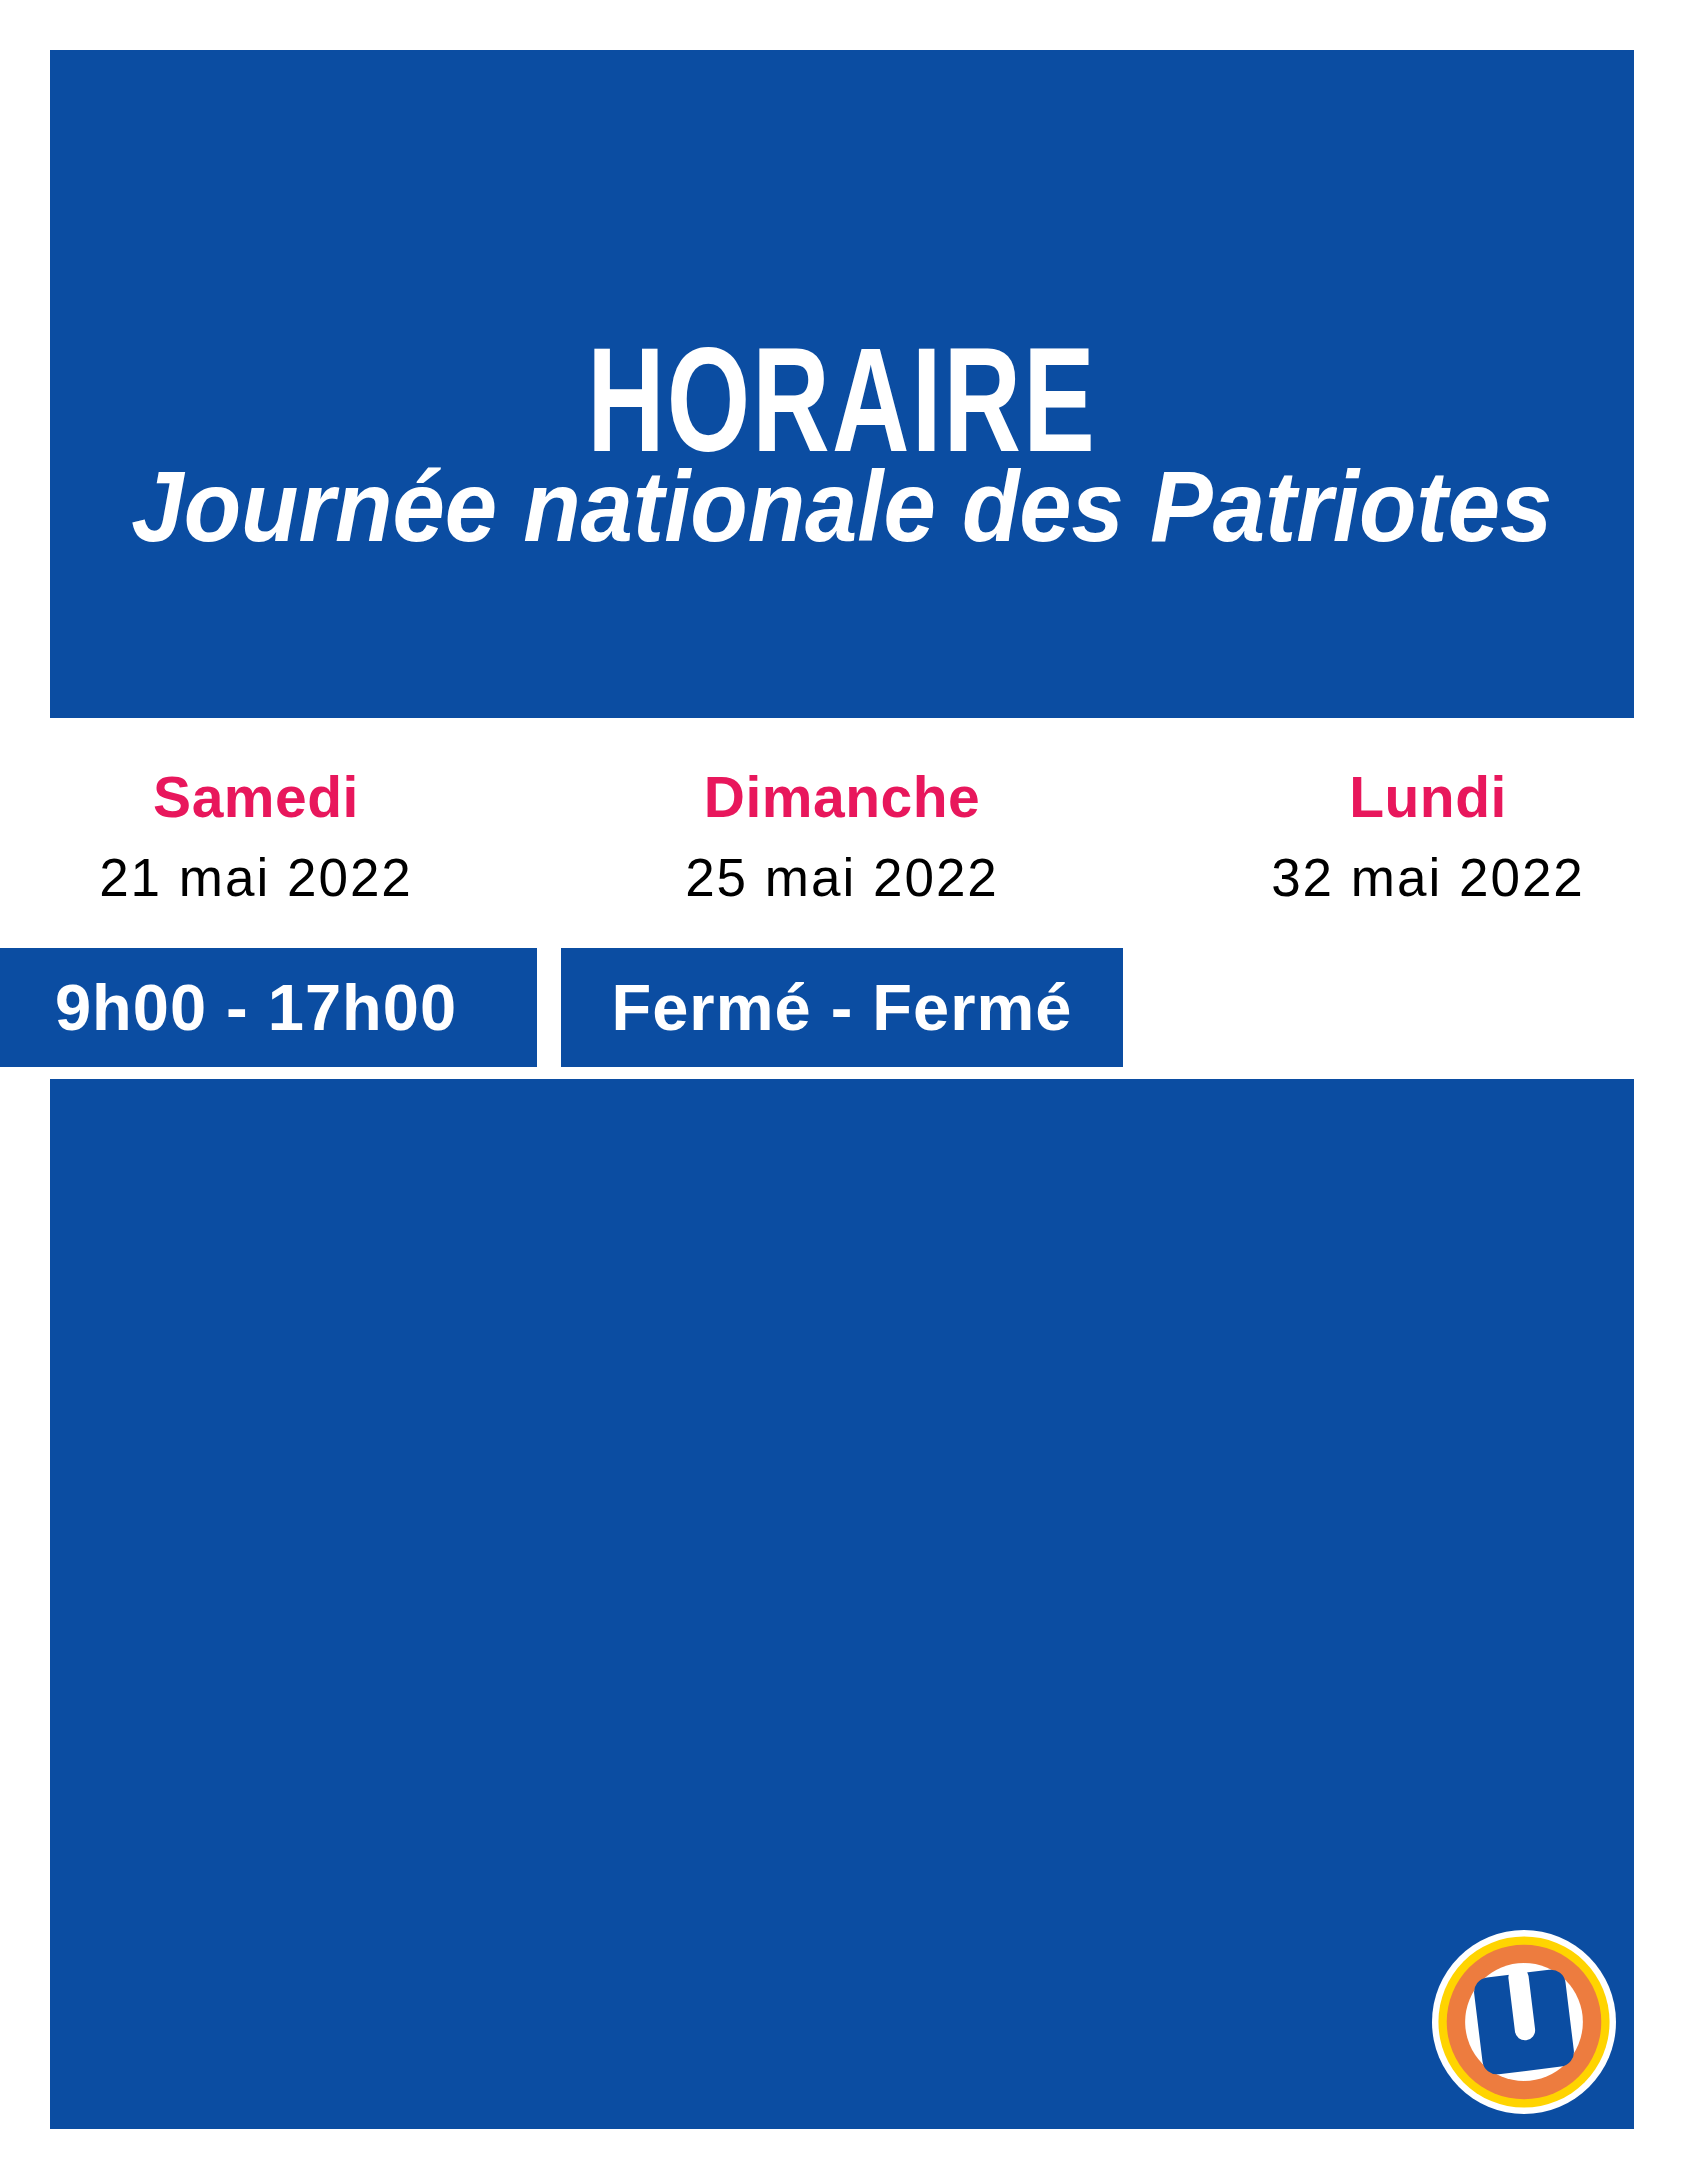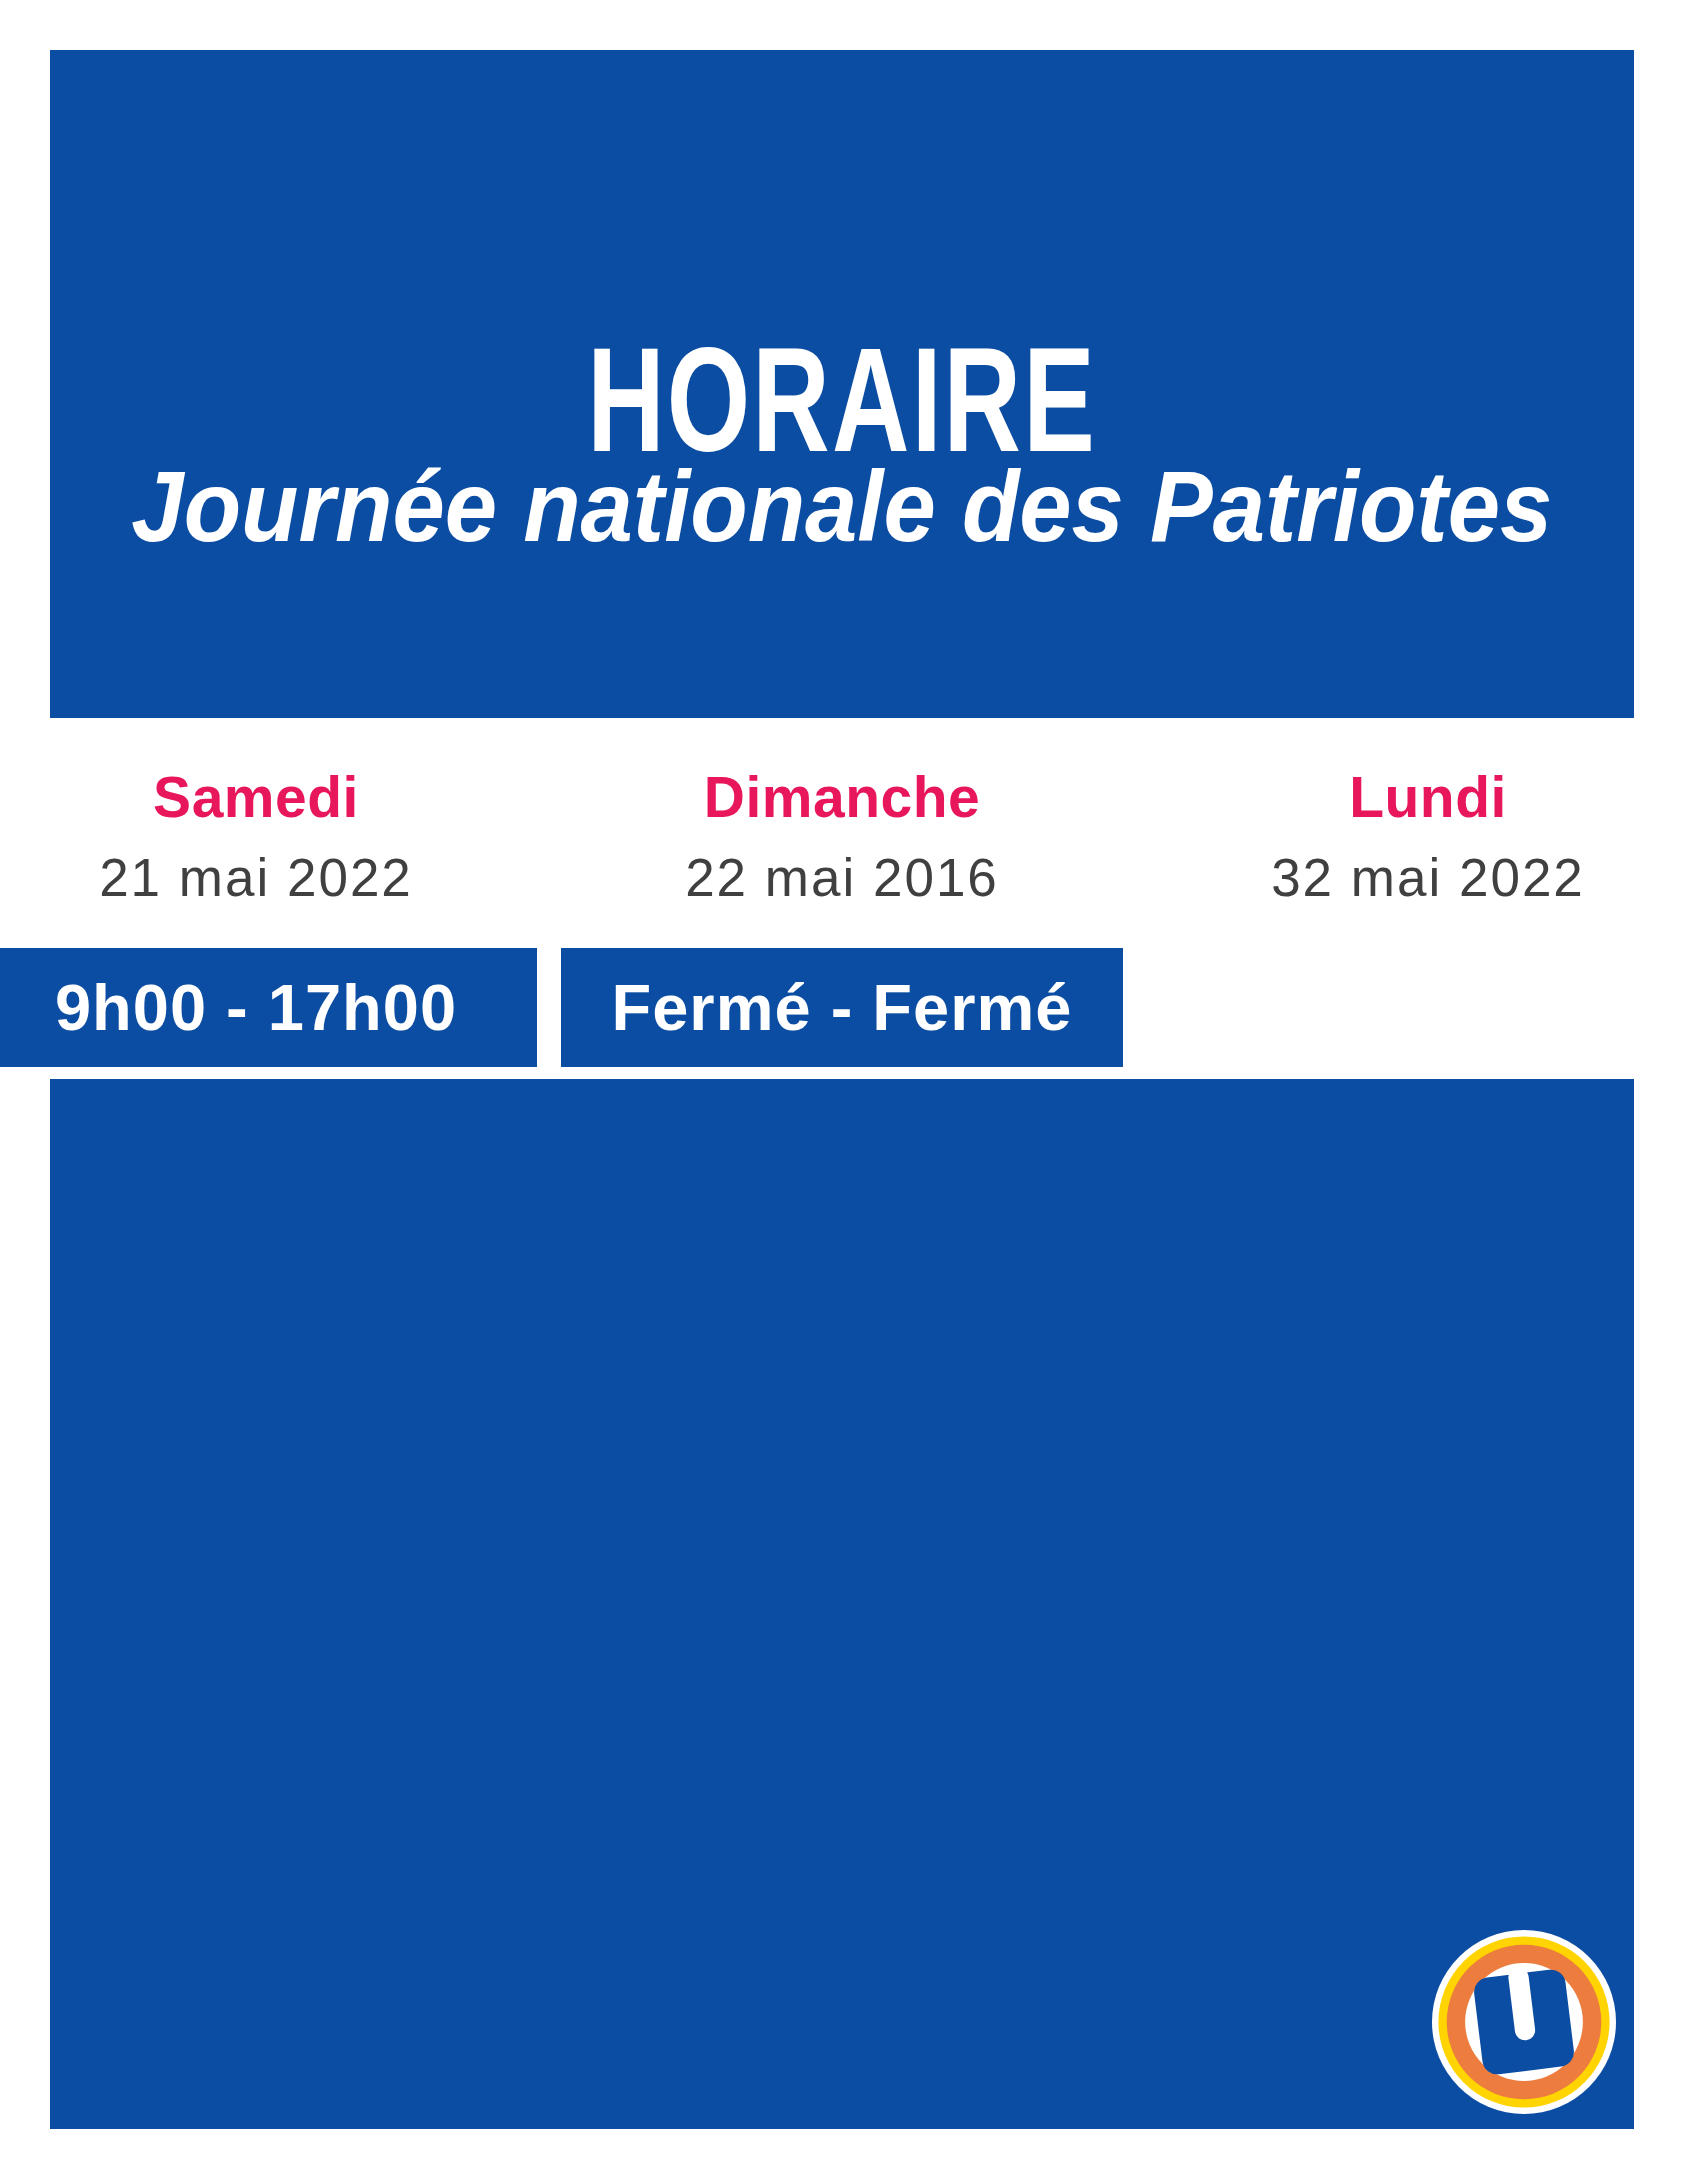--- a/index.html
+++ b/index.html
@@ -83,21 +83,21 @@
     font-size: 57px;
     font-weight: bold;
     color: #E8175C;
     line-height: 1.1;
     letter-spacing: 0.5px;
   }
   .card-date {
     margin-top: 20px;
     font-size: 53px;
     font-weight: normal;
-    color: #404040;
+    color: #000000;
     line-height: 1.1;
     letter-spacing: 2px;
   }
   .card-bar {
     margin-top: auto;
     width: 100%;
     height: 119px;
     background: #0B4DA2;
     display: flex;
     align-items: center;
@@ -137,21 +137,21 @@
       <div class="card">
         <div class="card-day">Samedi</div>
         <div class="card-date">21 mai 2022</div>
         <div class="card-bar">
           <div class="card-hours">9h00 - 17h00</div>
         </div>
       </div>
 
       <div class="card">
         <div class="card-day">Dimanche</div>
-        <div class="card-date">22 mai 2016</div>
+        <div class="card-date">25 mai 2022</div>
         <div class="card-bar">
           <div class="card-hours">Fermé - Fermé</div>
         </div>
       </div>
 
       <div class="card">
         <div class="card-day">Lundi</div>
         <div class="card-date">32 mai 2022</div>
       </div>
 

